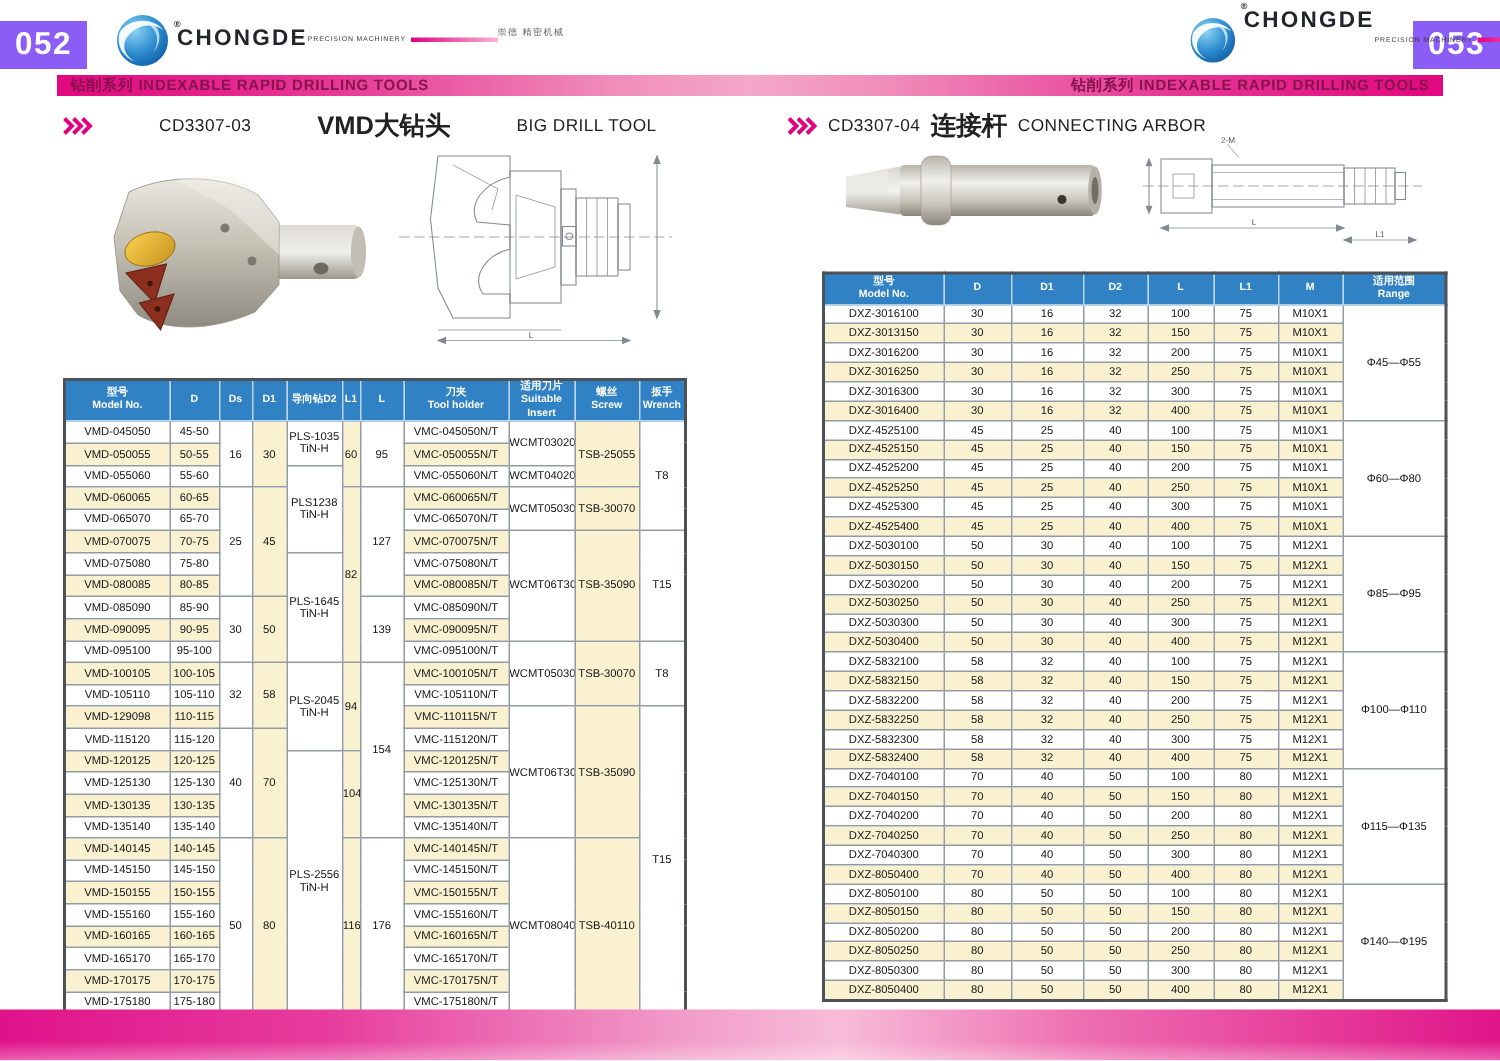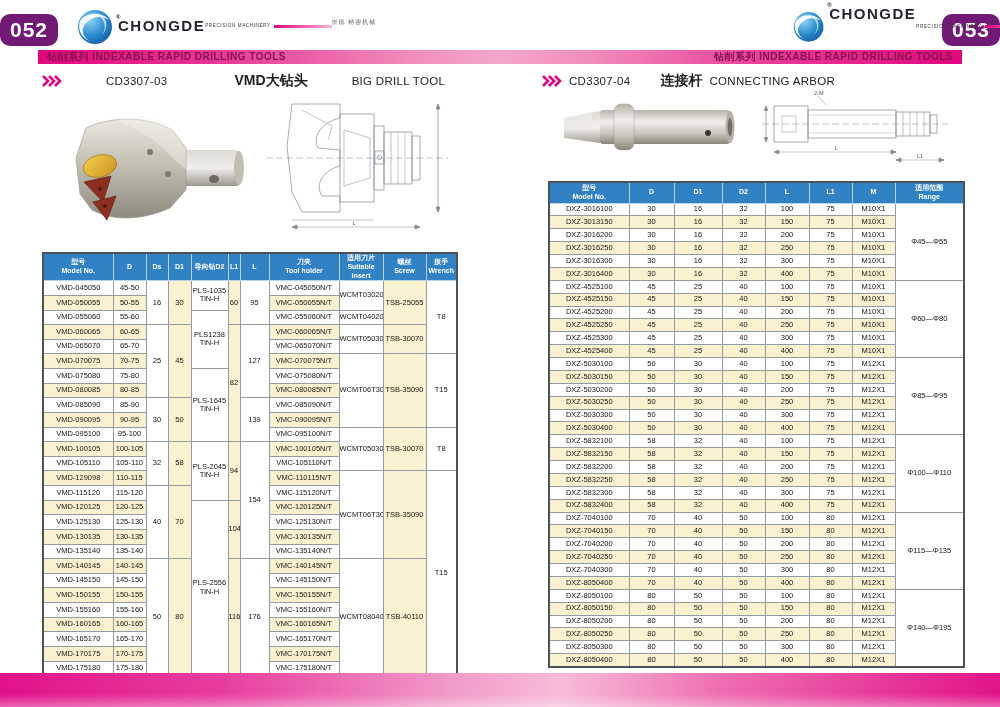--- a/index.html
+++ b/index.html
@@ -1,42 +1,42 @@
 <!DOCTYPE html>
 <html><head>
 <meta charset="utf-8">
 <style>
   html,body{margin:0;padding:0;background:#fff;}
   body{width:1000px;height:707px;font-family:"Liberation Sans",sans-serif;}
   .sheet{position:relative;width:1000px;height:707px;background:#fff;overflow:hidden;}
   .abs{position:absolute;}
 
   
-  .pagenum{position:absolute;top:14px;width:58px;height:32px;background:#701a75;color:#fff;
-    font-size:21px;font-weight:bold;display:flex;align-items:center;justify-content:center;letter-spacing:1px;border-radius:10px;}
+  .pagenum{position:absolute;top:14px;width:58px;height:32px;background:#8b5cf6;color:#fff;
+    font-size:21px;font-weight:bold;display:flex;align-items:center;justify-content:center;letter-spacing:1px;}
 
   
   .logo{position:absolute;display:flex;align-items:center;gap:4px;}
   .logo-text{display:flex;line-height:1.1;}
   .logo-word{font-size:15px;font-weight:bold;letter-spacing:1.5px;color:#23252d;position:relative;}
   .logo-reg{font-size:6px;color:#23252d;position:absolute;top:-4px;left:-2px;}
   .logo-sub{font-size:4.6px;letter-spacing:.6px;color:#3a3a3a;display:flex;align-items:center;gap:3px;white-space:nowrap;}
   .logo-line{display:inline-block;width:58px;height:3px;background:linear-gradient(90deg,#e3017f,#f6b6d6);}
   .logo-cn{font-size:6px;color:#666;letter-spacing:1px;margin-top:1px;}
 
   
   .banner{position:absolute;top:50px;height:14px;width:462px;display:flex;align-items:center;}
   .banner-left{left:38px;background:linear-gradient(90deg,#e1077f 0%,#e73896 40%,#f08cba 80%,#f4a7ca 100%);}
   .banner-right{left:500px;background:linear-gradient(90deg,#f4a7ca 0%,#f08cba 20%,#e73896 60%,#e1077f 100%);justify-content:flex-end;}
   .banner-txt{font-size:10px;font-weight:bold;color:#86134d;letter-spacing:.5px;padding:0 9px;white-space:nowrap;}
 
   
   .title-row{position:absolute;top:72px;display:flex;align-items:center;gap:7px;color:#222;}
   .t-code{font-size:11.5px;letter-spacing:.3px;}
-  .t-cn{font-size:14px;font-weight:bold;margin-left:23px;}
+  .t-cn{font-size:17px;font-weight:bold;}
   .t-en{font-size:11.5px;letter-spacing:.3px;}
 
   
   table.spec{position:absolute;border-collapse:collapse;table-layout:fixed;background:#fff;
     border:2px solid #4d5258;font-size:7.5px;color:#141414;}
   table.spec th{background:#3182c4;color:#fff;font-weight:bold;font-size:7px;border:1px solid #bcd3e8;
     padding:0;text-align:center;vertical-align:middle;white-space:pre-line;line-height:1.25;}
   table.spec td{border:1px solid #939ba2;padding:0;text-align:center;vertical-align:middle;
     white-space:pre-line;line-height:1.1;overflow:hidden;}
   td.bge{background:#faf1d0;}
@@ -124,21 +124,21 @@
         <polyline points="1,1 6,6 1,11"></polyline>
           <polyline points="7,1 12,6 7,11"></polyline>
           <polyline points="13,1 18,6 13,11"></polyline>
       </g>
     </svg>
     <span class="t-code">CD3307-03</span>
     <span class="t-cn">VMD大钻头</span>
     <span class="t-en">BIG DRILL TOOL</span>
   </div>
 
-  <div class="title-row" style="left:542px;text-align:center;">
+  <div class="title-row" style="left:525px;text-align:center;">
     <svg width="20" height="12" viewBox="0 0 20 12">
       <g fill="none" stroke="#e3017f" stroke-width="2.6">
         <polyline points="1,1 6,6 1,11"></polyline>
           <polyline points="7,1 12,6 7,11"></polyline>
           <polyline points="13,1 18,6 13,11"></polyline>
       </g>
     </svg>
     <span class="t-code">CD3307-04</span>
     <span class="t-cn">连接杆</span>
     <span class="t-en">CONNECTING ARBOR</span>

